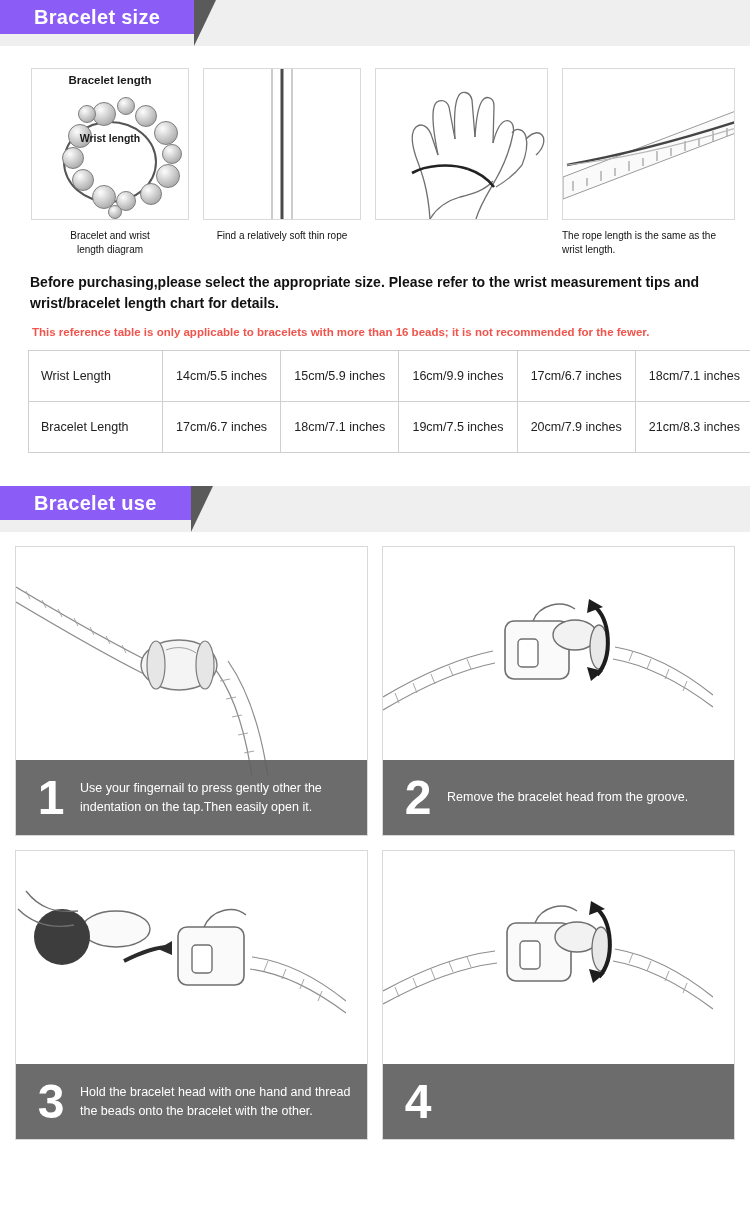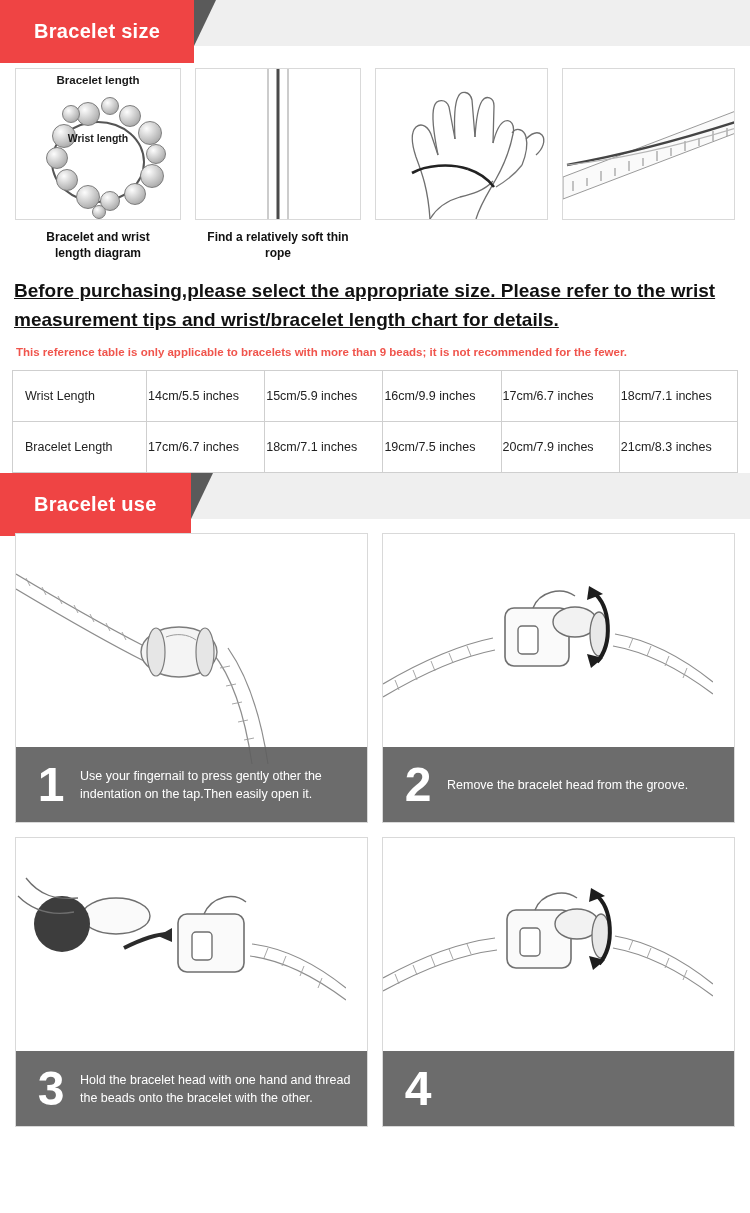--- a/index.html
+++ b/index.html
@@ -20,22 +20,22 @@
   .banner-wrap {
     position: relative;
     width: 750px;
     height: 46px;
     background: #efefef;
   }
   .banner-tab {
     position: absolute;
     left: 0;
     top: 0;
-    height: 63px;
-    background: #ef4444;
+    height: 34px;
+    background: #8b5cf6;
     display: flex;
     align-items: center;
     padding: 0 34px 0 34px;
     box-sizing: border-box;
   }
   .banner-tab::after {
     content: "";
     position: absolute;
     right: -22px;
     top: 0;
@@ -49,21 +49,22 @@
     font-size: 20px;
     font-weight: bold;
     letter-spacing: .3px;
     white-space: nowrap;
     position: relative;
     z-index: 2;
   }
 
   
   .size-section {
-    padding: 0 0 0 0;
+    padding: 0 0 11px 0;
+    margin-left: 16px;
   }
   .steps-row {
     display: flex;
     padding: 22px 8px 0 8px;
     box-sizing: border-box;
     gap: 0;
   }
   .step-col {
     width: 187px;
     box-sizing: border-box;
@@ -71,22 +72,22 @@
   }
   .step-box {
     border: 1px solid #d9d9d9;
     height: 152px;
     box-sizing: border-box;
     position: relative;
     overflow: hidden;
     background: #fff;
   }
   .step-cap {
-    font-size: 12px;
-    font-weight: bold;
+    font-size: 10px;
+    font-weight: normal;
     line-height: 1.35;
     margin-top: 9px;
     color: #111;
   }
   .step-cap.center { text-align: center; }
 
   
   .brc-label-top {
     position: absolute;
     top: 5px; left: 0; right: 0;
@@ -142,46 +143,46 @@
     width: 1px;
     background: #9a9a9a;
     left: calc(50% + 10px);
   }
 
   
   .hand-svg, .ruler-svg { display:block; }
 
   
   .headline {
-    font-size: 19px;
+    font-size: 14px;
     font-weight: bold;
     line-height: 1.5;
     padding: 16px 14px 0 14px;
     color: #111;
-    text-decoration: underline;
   }
   .note {
     color: #f0544c;
     font-size: 11.5px;
     font-weight: bold;
     padding: 12px 14px 0 16px;
   }
 
   
   .size-table {
     margin: 12px 12px 0 12px;
     border-collapse: collapse;
     width: 726px;
     table-layout: fixed;
   }
   .size-table td {
     border: 1px solid #cfcfcf;
     height: 48px;
     font-size: 12.5px;
     color: #222;
+    text-align: center;
     vertical-align: middle;
   }
   .size-table td.rowhead {
     text-align: left;
     padding-left: 12px;
     width: 120px;
   }
 
   
   .use-grid {
@@ -315,25 +316,26 @@
               <line x1="108" y1="87" x2="108" y2="79"></line>
             <line x1="122" y1="82" x2="122" y2="72"></line>
               <line x1="136" y1="77" x2="136" y2="69"></line>
             <line x1="150" y1="72" x2="150" y2="62"></line>
               <line x1="164" y1="67" x2="164" y2="59"></line>
           </g>
           <path d="M4 96 C60 86 120 70 176 52" fill="none" stroke="#444" stroke-width="2.4"></path>
           <path d="M4 96 C58 90 118 76 176 58" fill="none" stroke="#b5b5b5" stroke-width="1.2"></path>
         </svg>
       </div>
+      <div class="step-cap">The rope length is the same as the wrist length.</div>
     </div>
   </div>
 
   <div class="headline">Before purchasing,please select the appropriate size. Please refer to the wrist measurement tips and wrist/bracelet length chart for details.</div>
-  <div class="note">This reference table is only applicable to bracelets with more than 9 beads; it is not recommended for the fewer.</div>
+  <div class="note">This reference table is only applicable to bracelets with more than 16 beads; it is not recommended for the fewer.</div>
 
   <table class="size-table">
     <tbody>
       <tr>
         <td class="rowhead">Wrist Length</td>
         <td>14cm/5.5 inches</td>
         <td>15cm/5.9 inches</td>
         <td>16cm/9.9 inches</td>
         <td>17cm/6.7 inches</td>
         <td>18cm/7.1 inches</td>
@@ -343,21 +345,21 @@
         <td>17cm/6.7 inches</td>
         <td>18cm/7.1 inches</td>
         <td>19cm/7.5 inches</td>
         <td>20cm/7.9 inches</td>
         <td>21cm/8.3 inches</td>
       </tr>
     </tbody>
   </table>
 </div>
 
-<div class="banner-wrap" style="">
+<div class="banner-wrap" style="margin-top:22px;">
   <div class="banner-tab">
     <span class="banner-title">Bracelet use</span>
   </div>
 </div>
 
 <div class="use-grid">
 
   <div class="use-cell">
     <div class="use-box">
       <svg width="330" height="230" viewBox="0 0 330 230">

